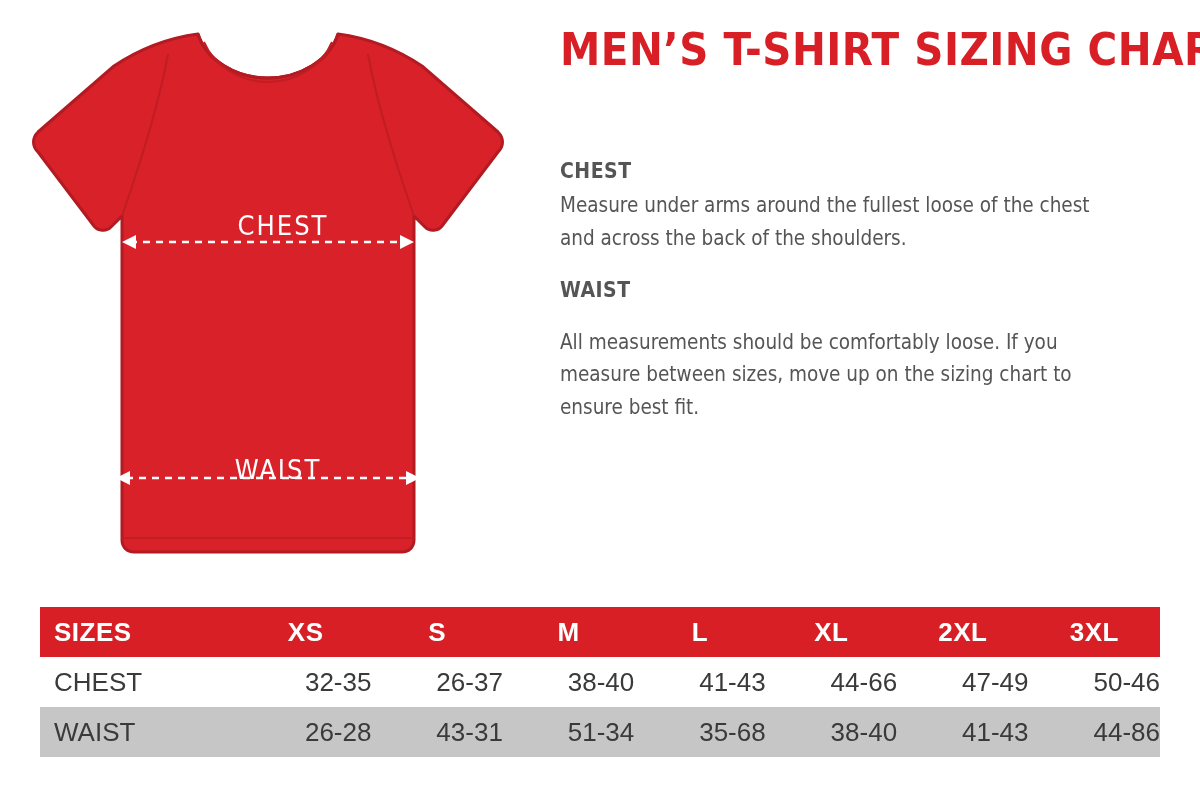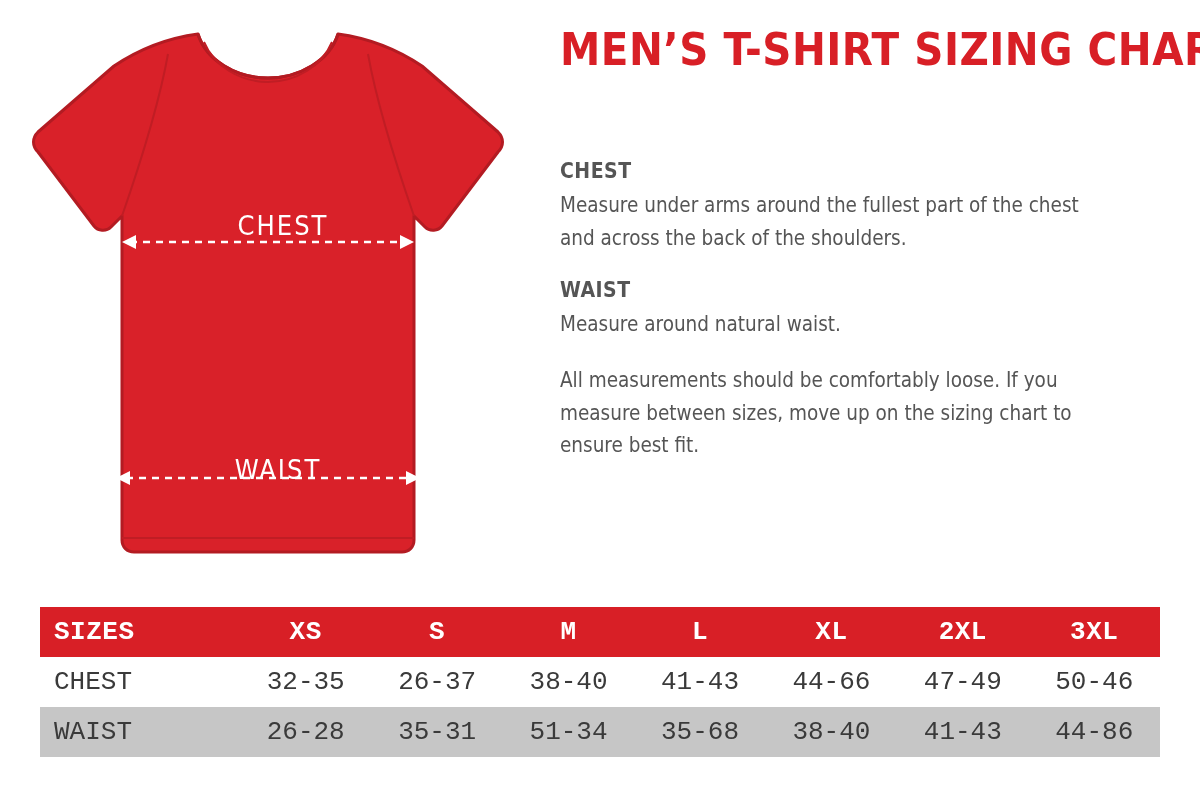--- a/index.html
+++ b/index.html
@@ -99,21 +99,21 @@
     position: absolute;
     left: 40px;
     top: 607px;
     width: 1120px;
     border-collapse: collapse;
     table-layout: fixed;
   }
   .size-table col.label-col { width: 200px; }
   .size-table th, .size-table td {
     text-align: center;
-    font-family: Liberation Mono, monospace;
+    font-family: Liberation Sans, sans-serif;
     font-size: 26px;
     height: 50px;
     padding: 0;
   }
   .size-table thead th {
     background: #d81f26;
     color: #ffffff;
     font-weight: bold;
     letter-spacing: 0.5px;
   }
@@ -123,21 +123,21 @@
     padding-left: 14px;
   }
   .size-table tbody tr.row-chest {
     background: #ffffff;
     color: #3a3a3a;
   }
   .size-table tbody tr.row-waist {
     background: #c6c6c6;
     color: #3a3a3a;
   }
-  .size-table tbody td { font-weight: normal; }
+  .size-table tbody td { font-weight: normal; text-align: right; }
   .size-table tbody td.row-head { font-weight: normal; }
 </style>
 </head>
 <body>
 
 <div class="top-area">
 
   <div class="shirt-wrap">
     <svg width="500" height="550" viewBox="0 0 500 550">
 
@@ -181,26 +181,25 @@
 
     <div class="dim-label chest-label">CHEST</div>
     <div class="dim-label waist-label">WAIST</div>
   </div>
 
   <div class="info-col">
     <h1 class="title">MEN’S T-SHIRT SIZING CHART</h1>
 
     <div class="block">
       <h3>CHEST</h3>
-      <p>Measure under arms around the fullest part of the chest and across the back of the shoulders.</p>
+      <p>Measure under arms around the fullest loose of the chest and across the back of the shoulders.</p>
     </div>
 
     <div class="block">
       <h3>WAIST</h3>
-      <p>Measure around natural waist.</p>
     </div>
 
     <div class="block note">
       <p>All measurements should be comfortably loose. If you measure between sizes, move up on the sizing chart to ensure best fit.</p>
     </div>
   </div>
 </div>
 
 <table class="size-table">
   <colgroup>
@@ -232,21 +231,21 @@
       <td>26-37</td>
       <td>38-40</td>
       <td>41-43</td>
       <td>44-66</td>
       <td>47-49</td>
       <td>50-46</td>
     </tr>
     <tr class="row-waist">
       <td class="row-head">WAIST</td>
       <td>26-28</td>
-      <td>35-31</td>
+      <td>43-31</td>
       <td>51-34</td>
       <td>35-68</td>
       <td>38-40</td>
       <td>41-43</td>
       <td>44-86</td>
     </tr>
   </tbody>
 </table>
 
 </body></html>

